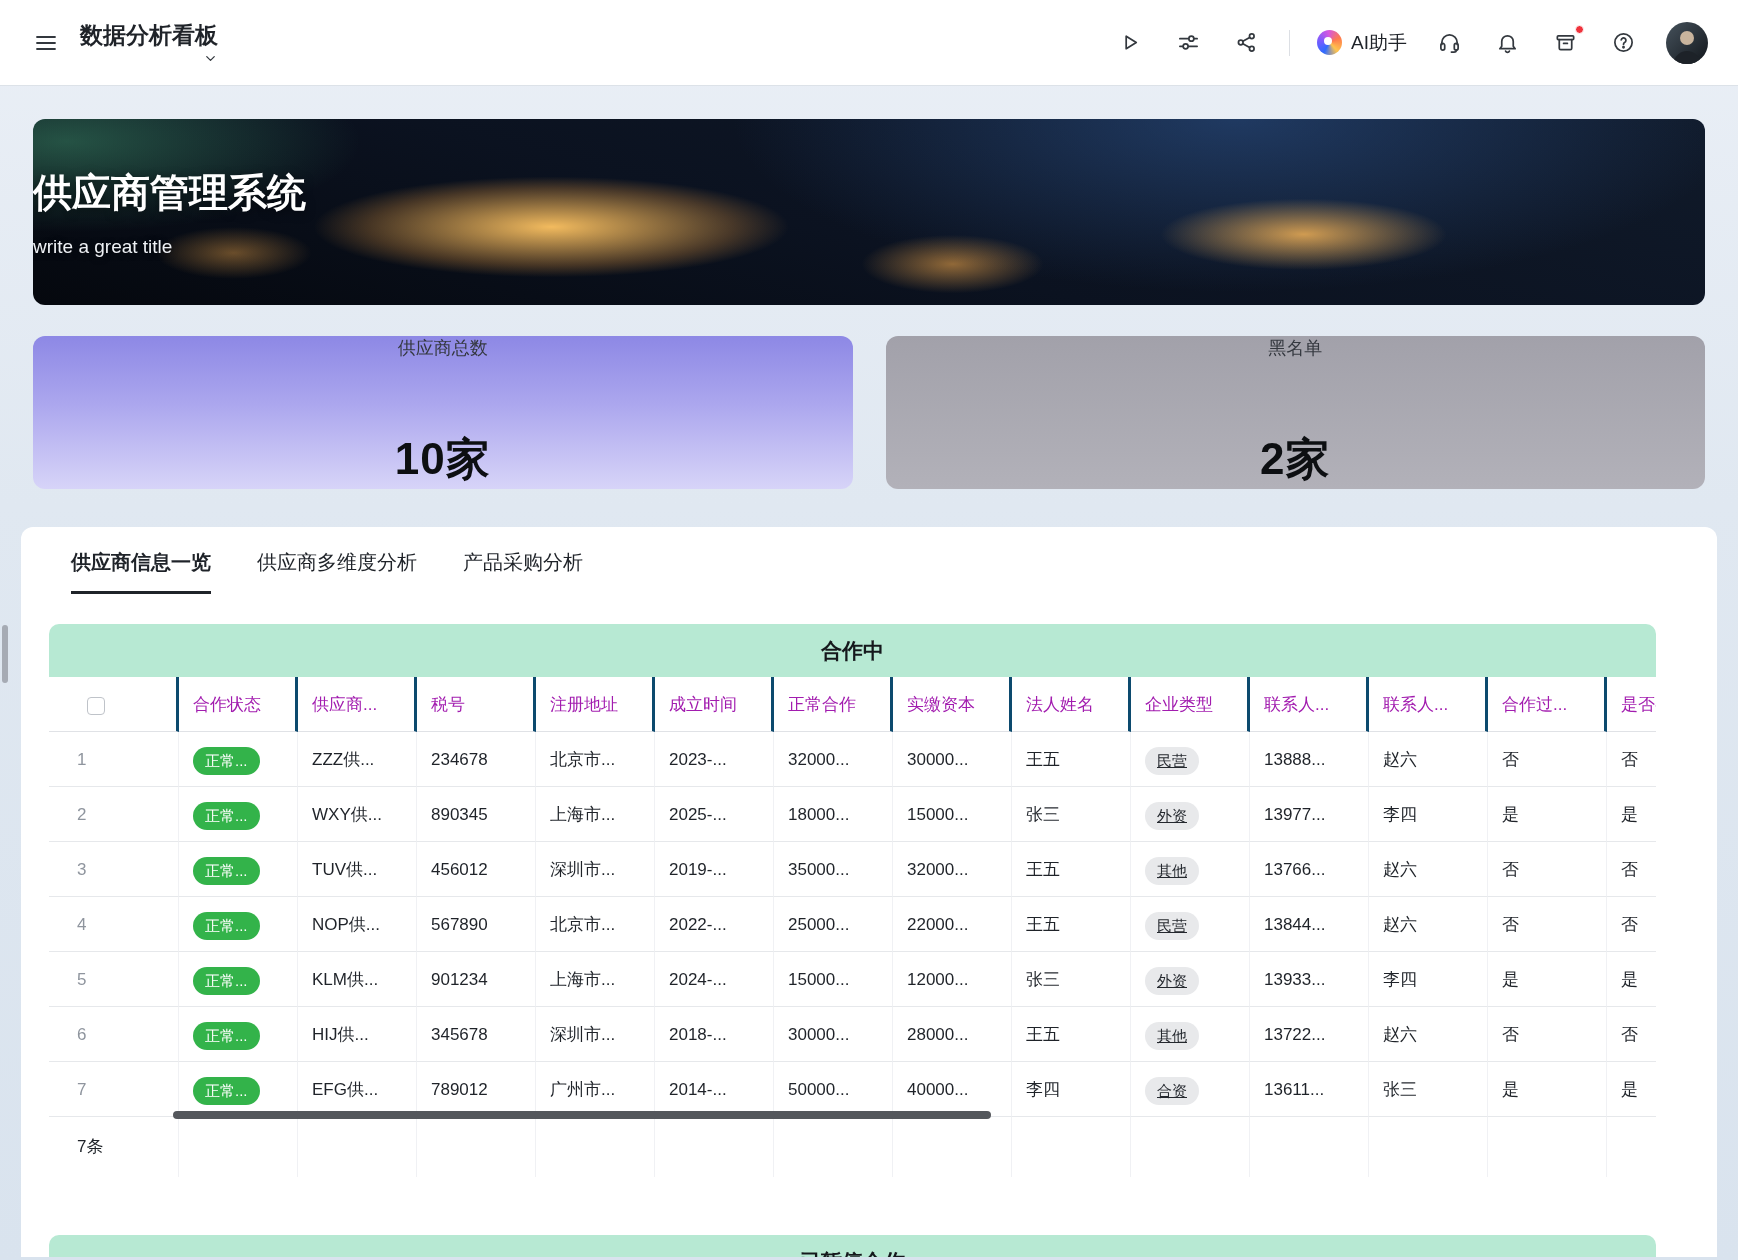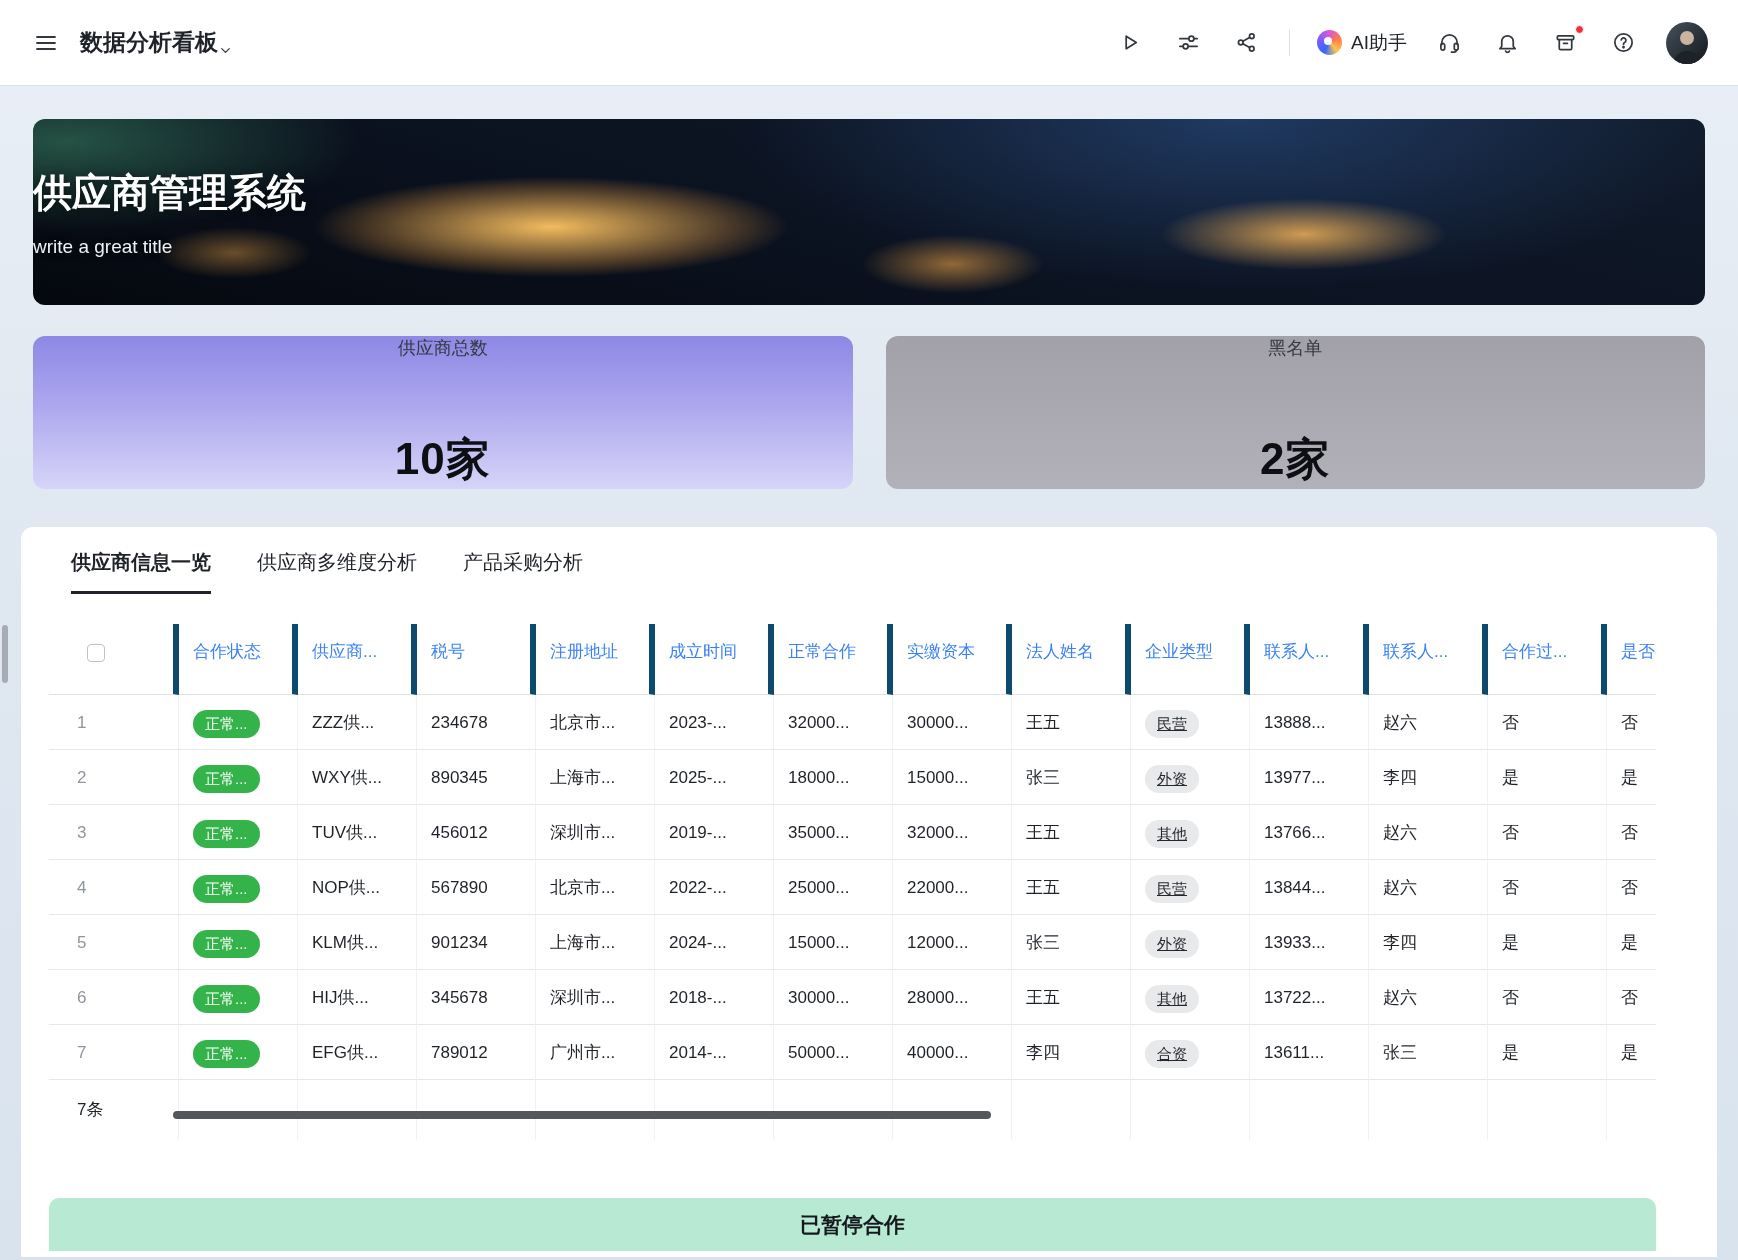--- a/index.html
+++ b/index.html
@@ -15,21 +15,21 @@
   .topbar {
     height:85px; background:#ffffff; display:flex; align-items:center;
     padding:0 30px; box-shadow:0 1px 0 rgba(31,35,41,.06);
     position:relative; z-index:5;
   }
   .iconbtn {
     background:none; border:none; cursor:pointer; display:flex;
     align-items:center; justify-content:center; padding:4px; color:#33383e;
   }
   .iconbtn svg { stroke:#33383e; fill:none; stroke-width:1.8; stroke-linecap:round; stroke-linejoin:round; }
-  .title-wrap { display:flex; align-items:flex-end; margin-left:18px; cursor:pointer; }
+  .title-wrap { display:flex; align-items:flex-end; margin-left:18px; cursor:pointer;flex-direction:column; }
   .page-title { font-size:23px; font-weight:bold; color:#1f2329; }
   .topbar-right { margin-left:auto; display:flex; align-items:center; gap:27px; }
   .v-divider { width:1px; height:26px; background:#dcdfe4; }
   .ai-entry { display:flex; align-items:flex-start; gap:9px; cursor:pointer; }
   .ai-logo {
     width:25px; height:25px; border-radius:50%;
     background:conic-gradient(from 210deg,#2f6bff,#7a5bff,#d457e0,#ff7a4d,#ffc44d,#2f6bff);
     position:relative;
   }
   .ai-logo::after {
@@ -91,22 +91,22 @@
     display:flex; align-items:center; justify-content:center;
     font-size:21px; font-weight:bold; color:#15181c;
   }
   .group-header.second { margin-top:58px; width:1607px; }
   .grid { display:grid; grid-template-columns:130px repeat(12,119px) 110px; width:1668px; }
   .th, .td, .tf {
     padding:0 14px; white-space:nowrap; overflow:hidden; background:#fff;
     border-right:1px solid #f0f1f4;
   }
   .th {
-    height:71px; line-height:55px; font-size:17px; font-weight:500; color:#3b82f6;
-    border-bottom:1px solid #e0e2e6; border-right:6px solid #0c4a6e;
+    height:55px; line-height:55px; font-size:17px; font-weight:500; color:#a21caf;
+    border-bottom:1px solid #e0e2e6; border-right:3px solid #0c4a6e;
   }
   .td { height:55px; line-height:55px; font-size:17px; color:#1f2329; border-bottom:1px solid #e6e8eb; }
   .tf { height:60px; line-height:60px; font-size:17px; color:#1f2329; }
   .c0 { padding-left:28px; }
   .td.c0 { color:#8f959e; }
   .checkbox {
     display:inline-block; width:18px; height:18px; border:1.6px solid #bfc3c9;
     border-radius:4px; background:#fff; vertical-align:middle; margin-left:10px; cursor:pointer;
   }
   .pill {
@@ -231,20 +231,21 @@
 
 <div class="content-card">
 
   <div class="tabs">
     <div class="tab active">供应商信息一览</div>
     <div class="tab">供应商多维度分析</div>
     <div class="tab">产品采购分析</div>
   </div>
 
   <div class="table-wrap">
+    <div class="group-header">合作中</div>
 
     <div class="grid">
       <div class="th c0"><span class="checkbox"></span></div>
       <div class="th">合作状态</div>
       <div class="th">供应商...</div>
       <div class="th">税号</div>
       <div class="th">注册地址</div>
       <div class="th">成立时间</div>
       <div class="th">正常合作</div>
       <div class="th">实缴资本</div>

